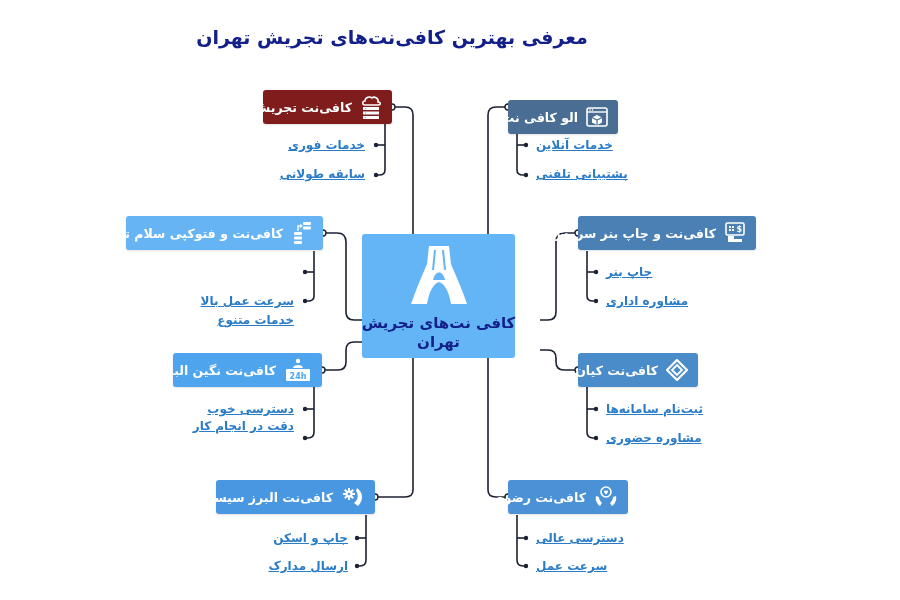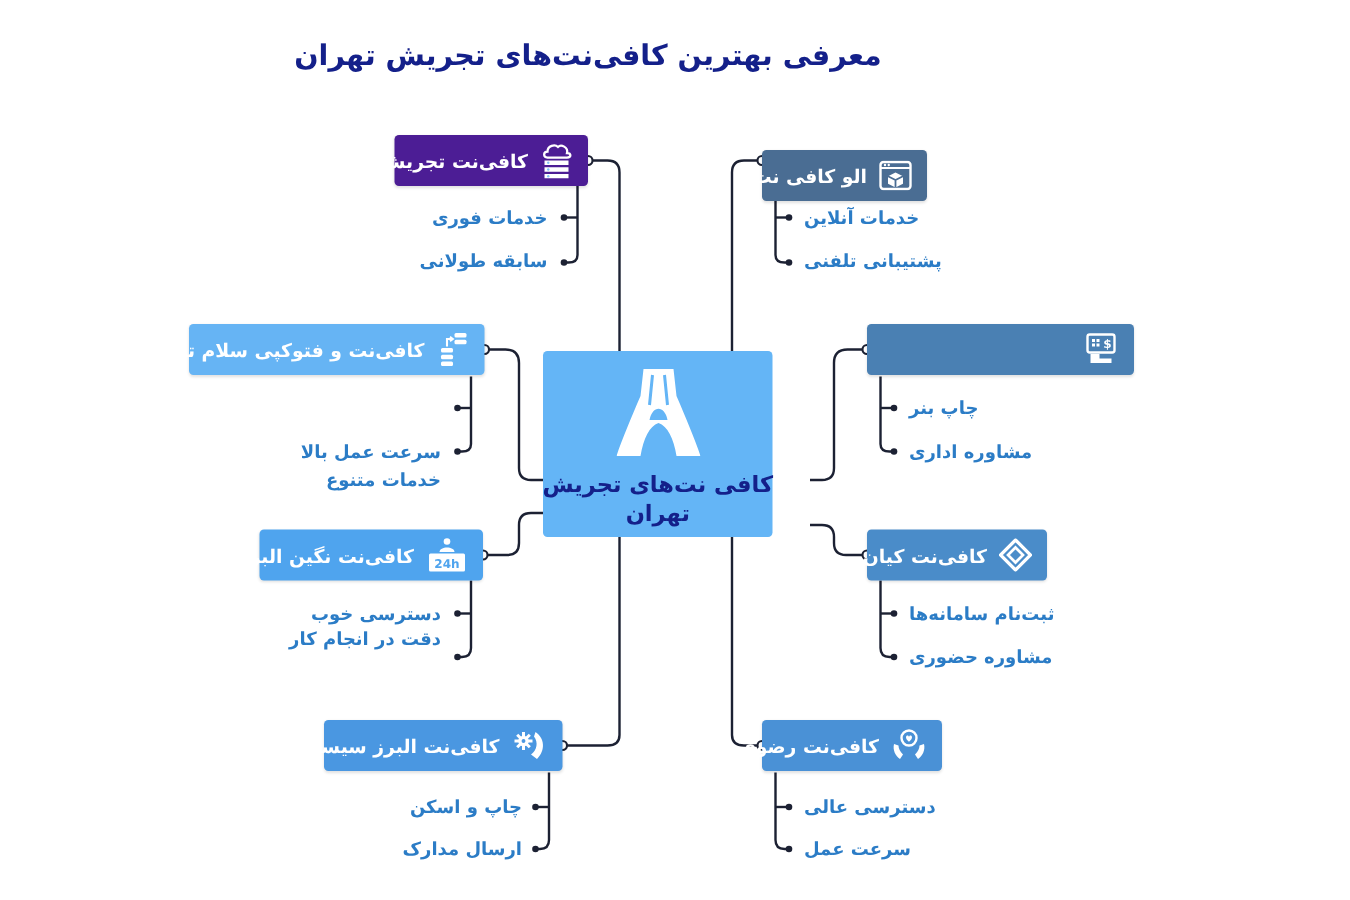--- a/index.html
+++ b/index.html
@@ -14,21 +14,21 @@
   svg.lines { position: absolute; left: 0; top: 0; }
   .node {
     position: absolute; height: 34px; border-radius: 3px; box-sizing: border-box;
     display: flex; align-items: center; justify-content: flex-end; direction: ltr;
     color: #ffffff; font-size: 12.5px; font-weight: bold; padding: 0 10px;
     box-shadow: 0 1px 2px rgba(0,0,0,0.12);
   }
   .node .lbl { direction: rtl; white-space: nowrap; }
   .node .ico { width: 24px; height: 24px; margin-left: 8px; display: inline-flex; align-items: center; justify-content: center; }
   .sub {
-    position: absolute; font-size: 12px; font-weight: bold; color: #2b7cc6; direction: rtl; white-space: nowrap;
+    position: absolute; font-size: 12px; font-weight: bold; color: #2b7cc6; direction: rtl; white-space: nowrap; text-decoration: underline;
   }
   .center {
     position: absolute; left: 362px; top: 234px; width: 153px; height: 124px;
     background: #64b5f6; border-radius: 3px;
     display: flex; flex-direction: column; align-items: center; justify-content: flex-start;
   }
   .center .tower { margin-top: 10px; }
   .center .ctext {
     direction: rtl; text-align: center; color: #14208a; font-weight: bold; font-size: 15px; line-height: 19px;
     margin-top: 6px; width: 170px;
@@ -119,20 +119,21 @@
         <circle cx="6.5" cy="3" r="0.8" fill="#fff"></circle>
         <path d="M11 8 L16 10.5 V15.5 L11 18 L6 15.5 V10.5 Z" fill="#fff"></path>
         <path d="M6 10.5 L11 13 L16 10.5 M11 13 V18" stroke="#4a6d93" stroke-width="1.2" fill="none"></path>
       </svg>
   </span>
 </div>
 <div class="sub" style="left:536px; top:138px;">خدمات آنلاین</div>
 <div class="sub" style="left:536px; top:167px;">پشتیبانی تلفنی</div>
 
 <div class="node" style="left:578px; top:216px; width:178px; background:#4a80b3;">
+  <span class="lbl">کافی‌نت و چاپ بنر سروش</span>
   <span class="ico">
     <svg width="22" height="22" viewBox="0 0 22 22">
         <rect x="2" y="1" width="18" height="12" rx="1.5" fill="none" stroke="#fff" stroke-width="1.6"></rect>
         <rect x="5" y="4" width="2" height="2" fill="#fff"></rect>
         <rect x="8" y="4" width="2" height="2" fill="#fff"></rect>
         <rect x="5" y="7" width="2" height="2" fill="#fff"></rect>
         <rect x="8" y="7" width="2" height="2" fill="#fff"></rect>
         <text x="12.5" y="10" font-size="8" fill="#fff" font-family="DejaVu Sans, sans-serif" font-weight="bold">$</text>
         <path d="M4 14 V20 H18 V17 H10 V14" fill="#fff"></path>
       </svg>
@@ -160,21 +161,21 @@
         <circle cx="12" cy="6" r="5" fill="none" stroke="#fff" stroke-width="1.6"></circle>
         <path d="M10 5.5 C10 4 12 4 12 5.5 C12 4 14 4 14 5.5 C14 7 12 8.5 12 8.5 C12 8.5 10 7 10 5.5 Z" fill="#fff"></path>
         <path d="M2 10 C1 14 3 18 6 20 L8 17 C6 15 5 13 5 11 Z" fill="#fff"></path>
         <path d="M22 10 C23 14 21 18 18 20 L16 17 C18 15 19 13 19 11 Z" fill="#fff"></path>
       </svg>
   </span>
 </div>
 <div class="sub" style="left:536px; top:531px;">دسترسی عالی</div>
 <div class="sub" style="left:536px; top:559px;">سرعت عمل</div>
 
-<div class="node" style="left:263px; top:90px; width:129px; background:#4c1d95;">
+<div class="node" style="left:263px; top:90px; width:129px; background:#7f1d1d;">
   <span class="lbl">کافی‌نت تجریش</span>
   <span class="ico">
     <svg width="22" height="24" viewBox="0 0 22 24">
         <path d="M5 10 C2 10 2 6 5 6 C5 2 10 1 12 3 C14 1 19 3 18 7 C21 7 21 10 18 10 Z" fill="none" stroke="#fff" stroke-width="1.5"></path>
         <rect x="3" y="12" width="16" height="3" fill="#fff"></rect>
         <rect x="3" y="16.5" width="16" height="3" fill="#fff"></rect>
         <rect x="3" y="21" width="16" height="3" fill="#fff"></rect>
         <circle cx="5.5" cy="13.5" r="0.8" fill="#82c4f8"></circle>
         <circle cx="5.5" cy="18" r="0.8" fill="#82c4f8"></circle>
         <circle cx="5.5" cy="22.5" r="0.8" fill="#82c4f8"></circle>

